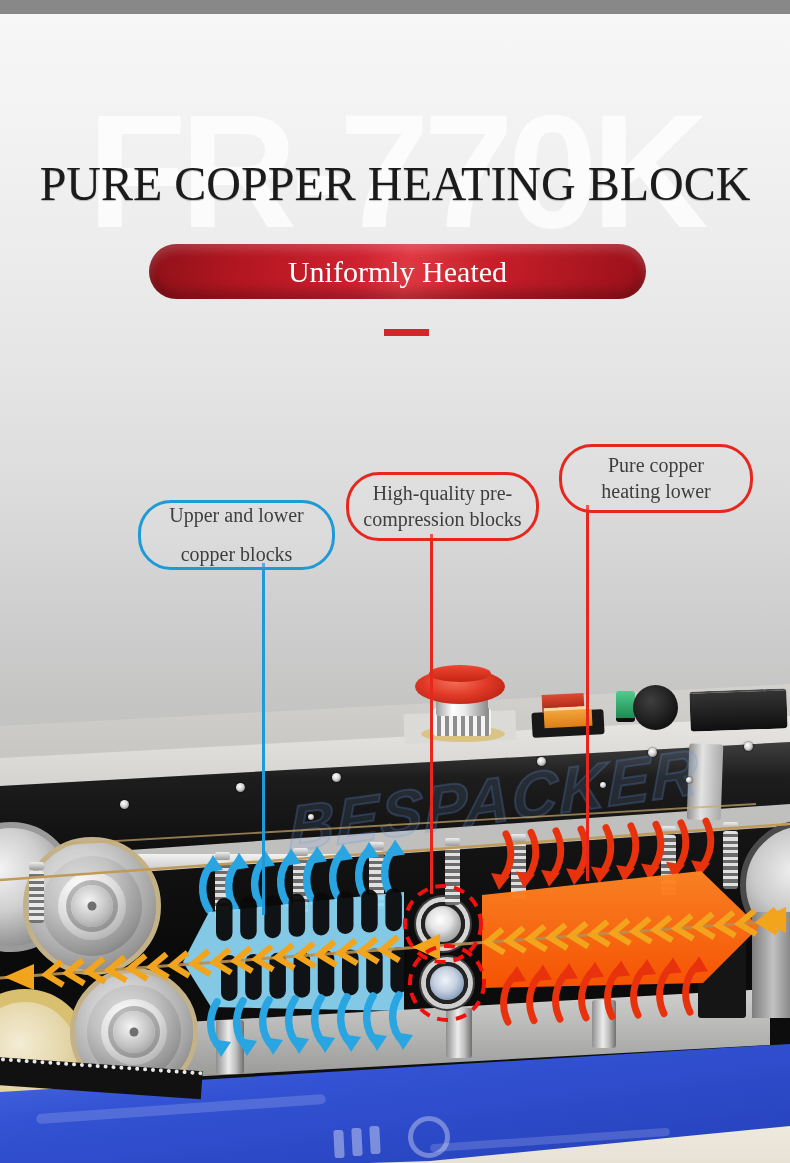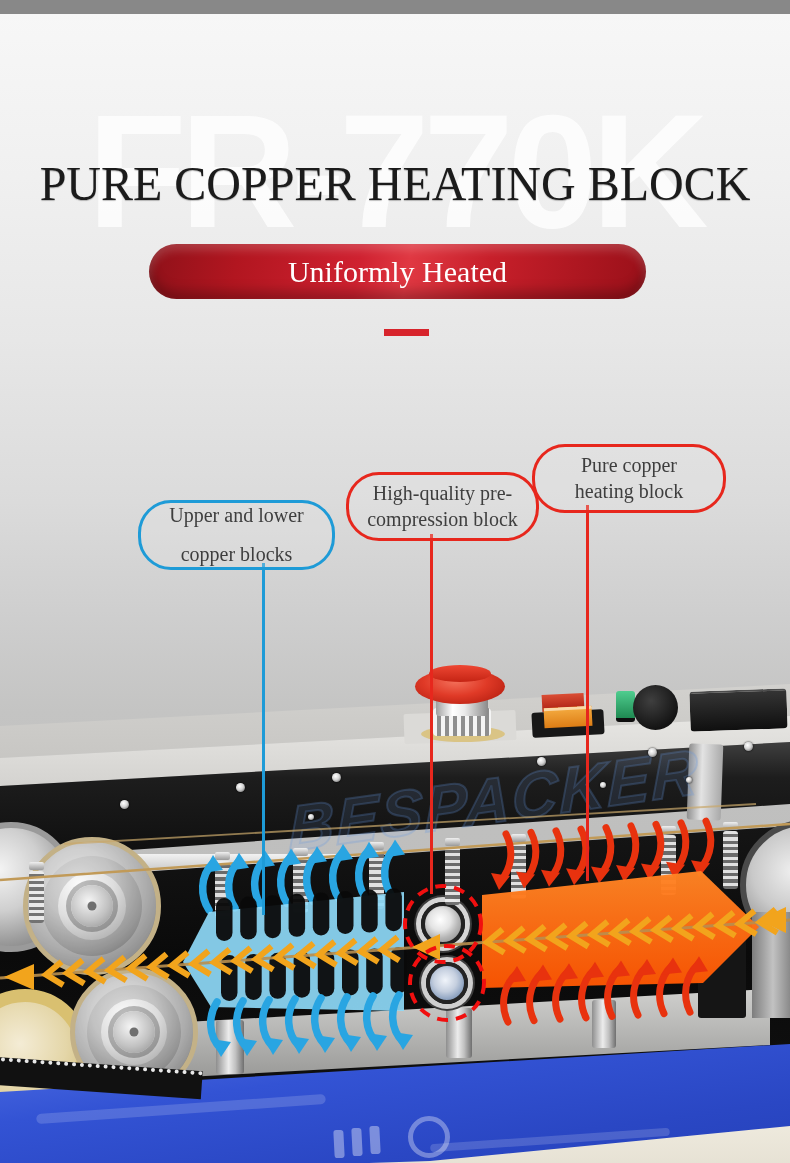--- a/index.html
+++ b/index.html
@@ -31,21 +31,21 @@
   .divider{left:384px;top:315px;width:45px;height:7px;background:#d7242c;}
   
   .bubble{
     border-radius:33px;display:flex;flex-direction:column;align-items:center;justify-content:center;
     font-size:20px;line-height:1.27;color:#3e3e3e;text-align:center;background:rgba(230,230,230,.25);
   }
   .bubble.blue{border:3px solid #1e9bd7;justify-content:space-between;}
   .bubble.red{border:3px solid #e7271d;}
   .b1{left:138px;top:486px;width:191px;height:64px;}
   .b2{left:346px;top:458px;width:187px;height:63px;}
-  .b3{left:532px;top:430px;width:188px;height:63px;}
+  .b3{left:559px;top:430px;width:188px;height:63px;}
   .leader{width:3px;}
   .leader.blue{background:#1e9bd7;}
   .leader.red{background:#e7271d;}
   .l1{left:262px;top:549px;height:352px;}
   .l2{left:430px;top:520px;height:360px;}
   .l3{left:586px;top:491px;height:376px;}
   
   .deck-surface{left:0;top:670px;width:790px;height:120px;
     clip-path:polygon(0 42px,790px 0,790px 32px,0 74px);
     background:linear-gradient(180deg,#d2d1ce,#c1c0bd);}
@@ -381,19 +381,19 @@
   <div class="abs leader blue l1"></div>
   <div class="abs leader red l2"></div>
   <div class="abs leader red l3"></div>
 
   <div class="abs bubble blue b1">
     <span>Upper and lower</span>
     <span>copper blocks</span>
   </div>
   <div class="abs bubble red b2">
     <span>High-quality pre-</span>
-    <span>compression block</span>
+    <span>compression blocks</span>
   </div>
   <div class="abs bubble red b3">
     <span>Pure copper</span>
-    <span>heating block</span>
+    <span>heating lower</span>
   </div>
 </div>
 
 </body></html>

